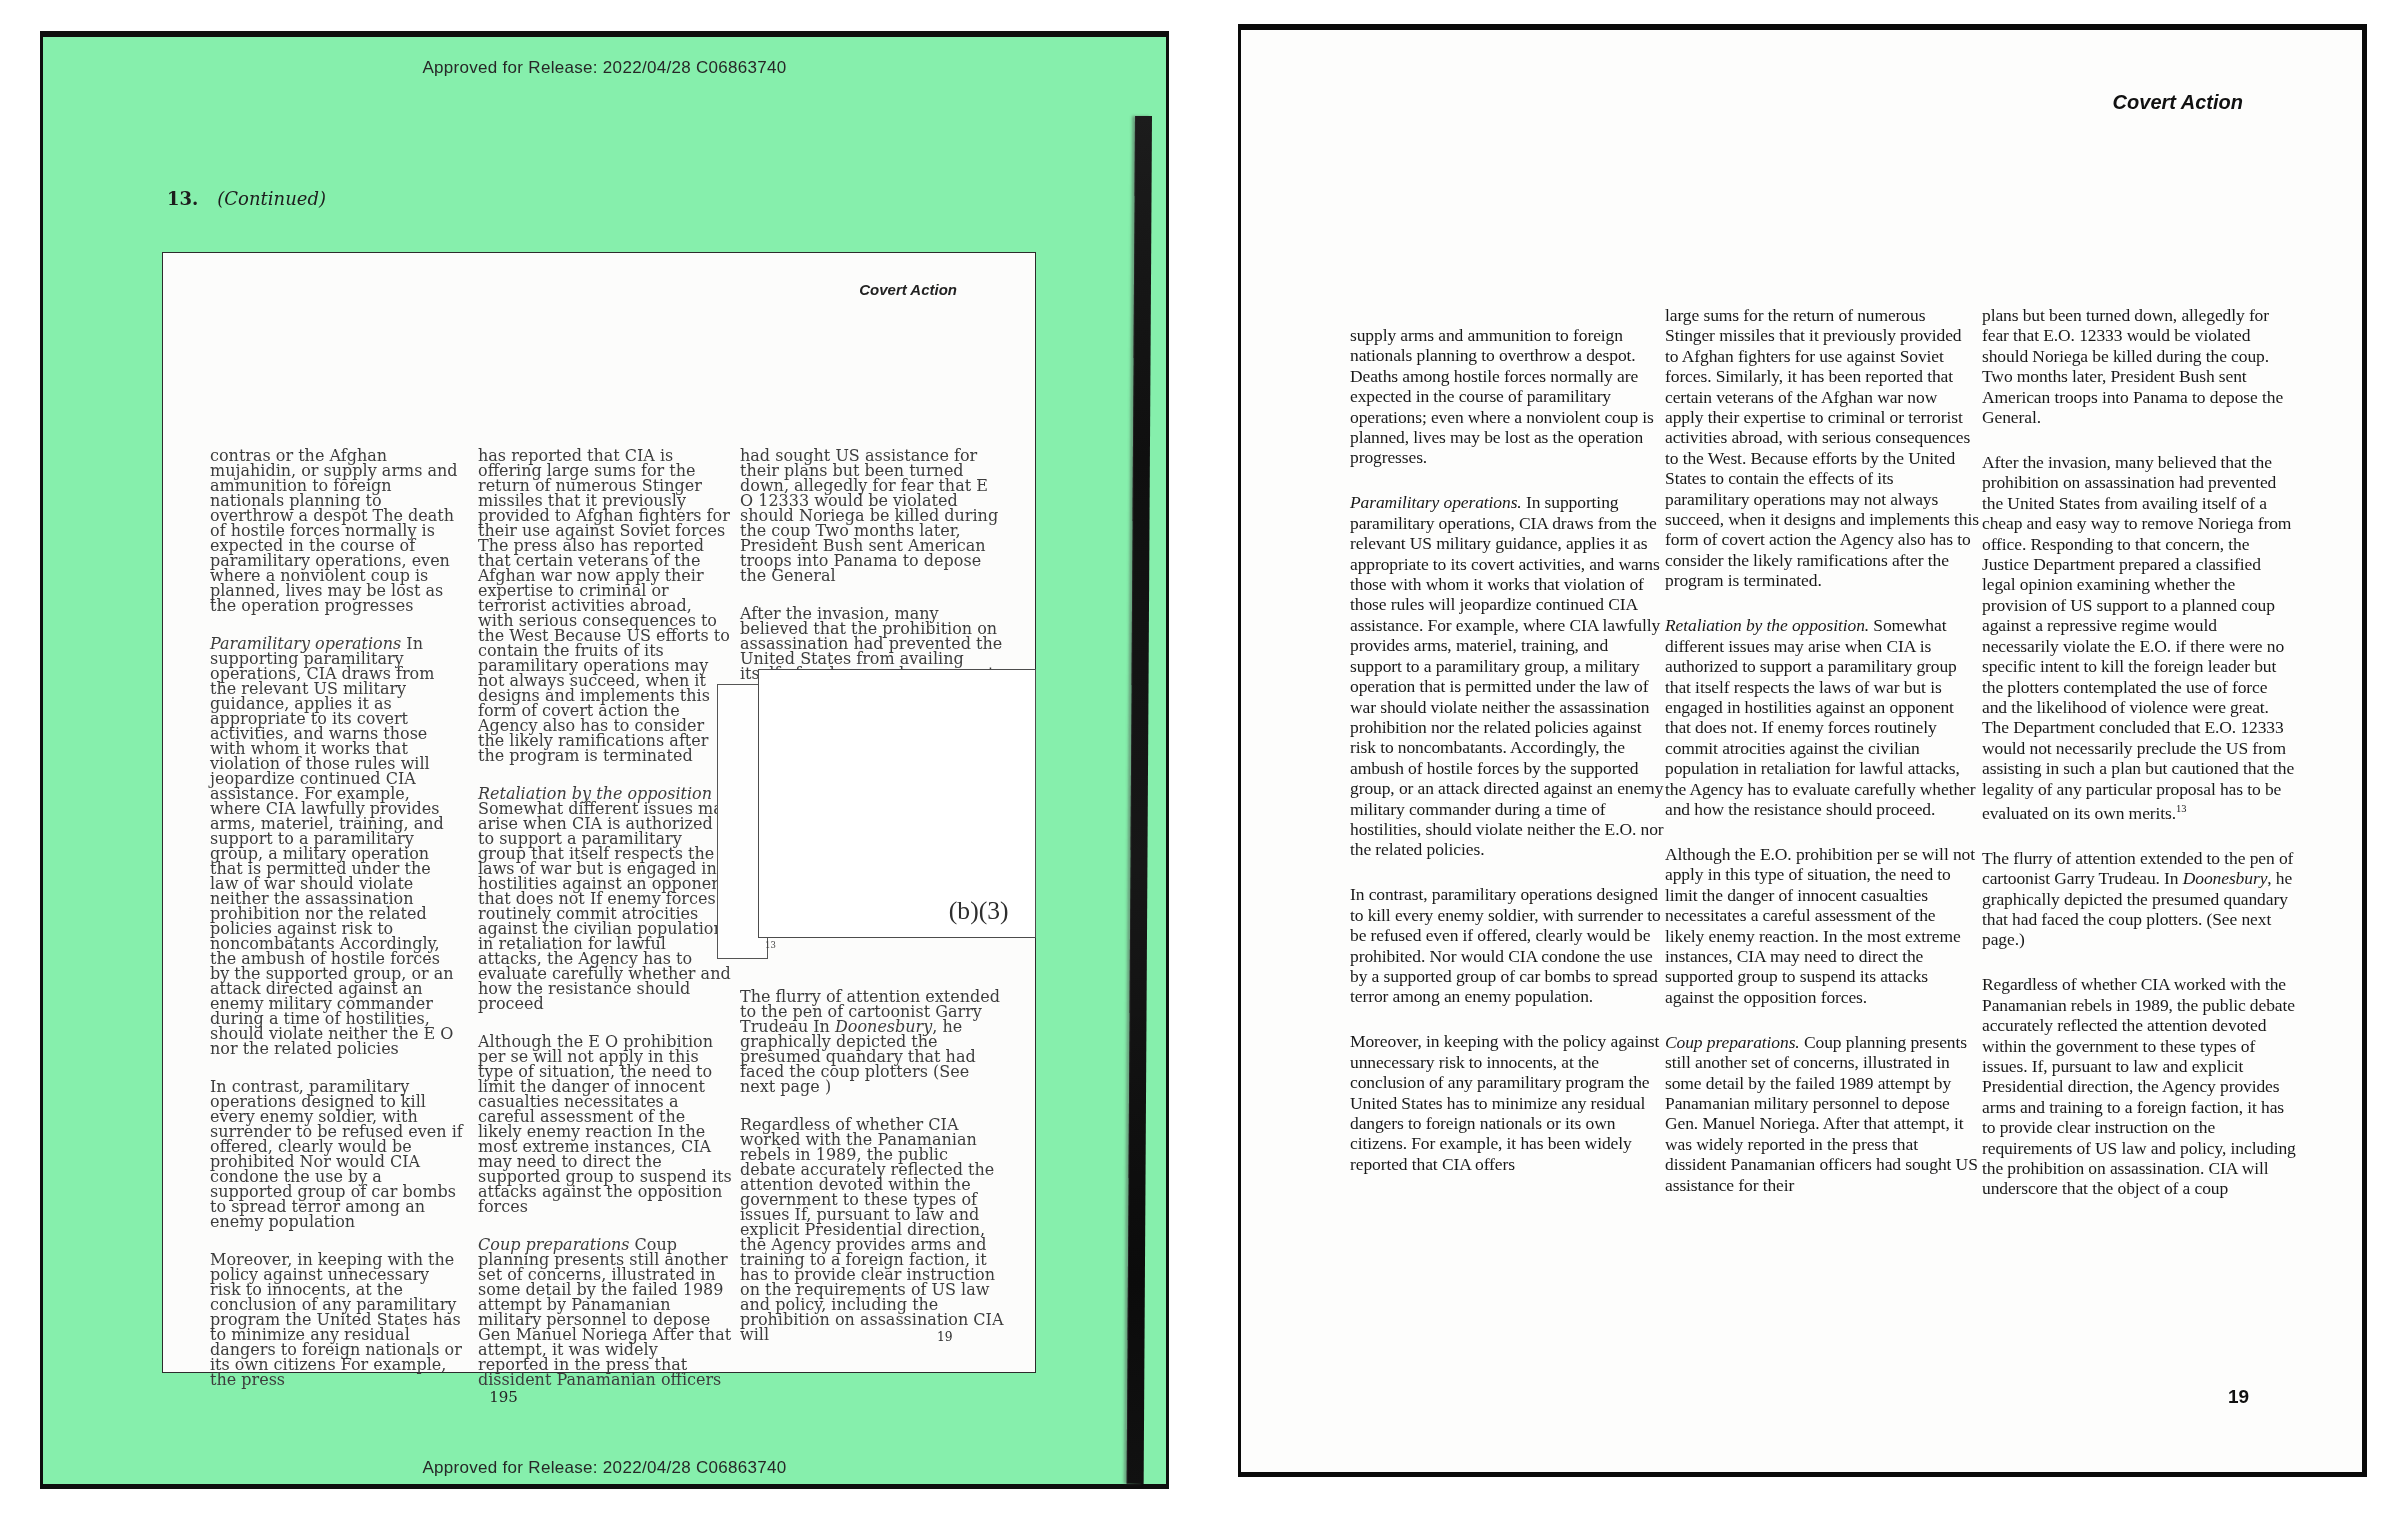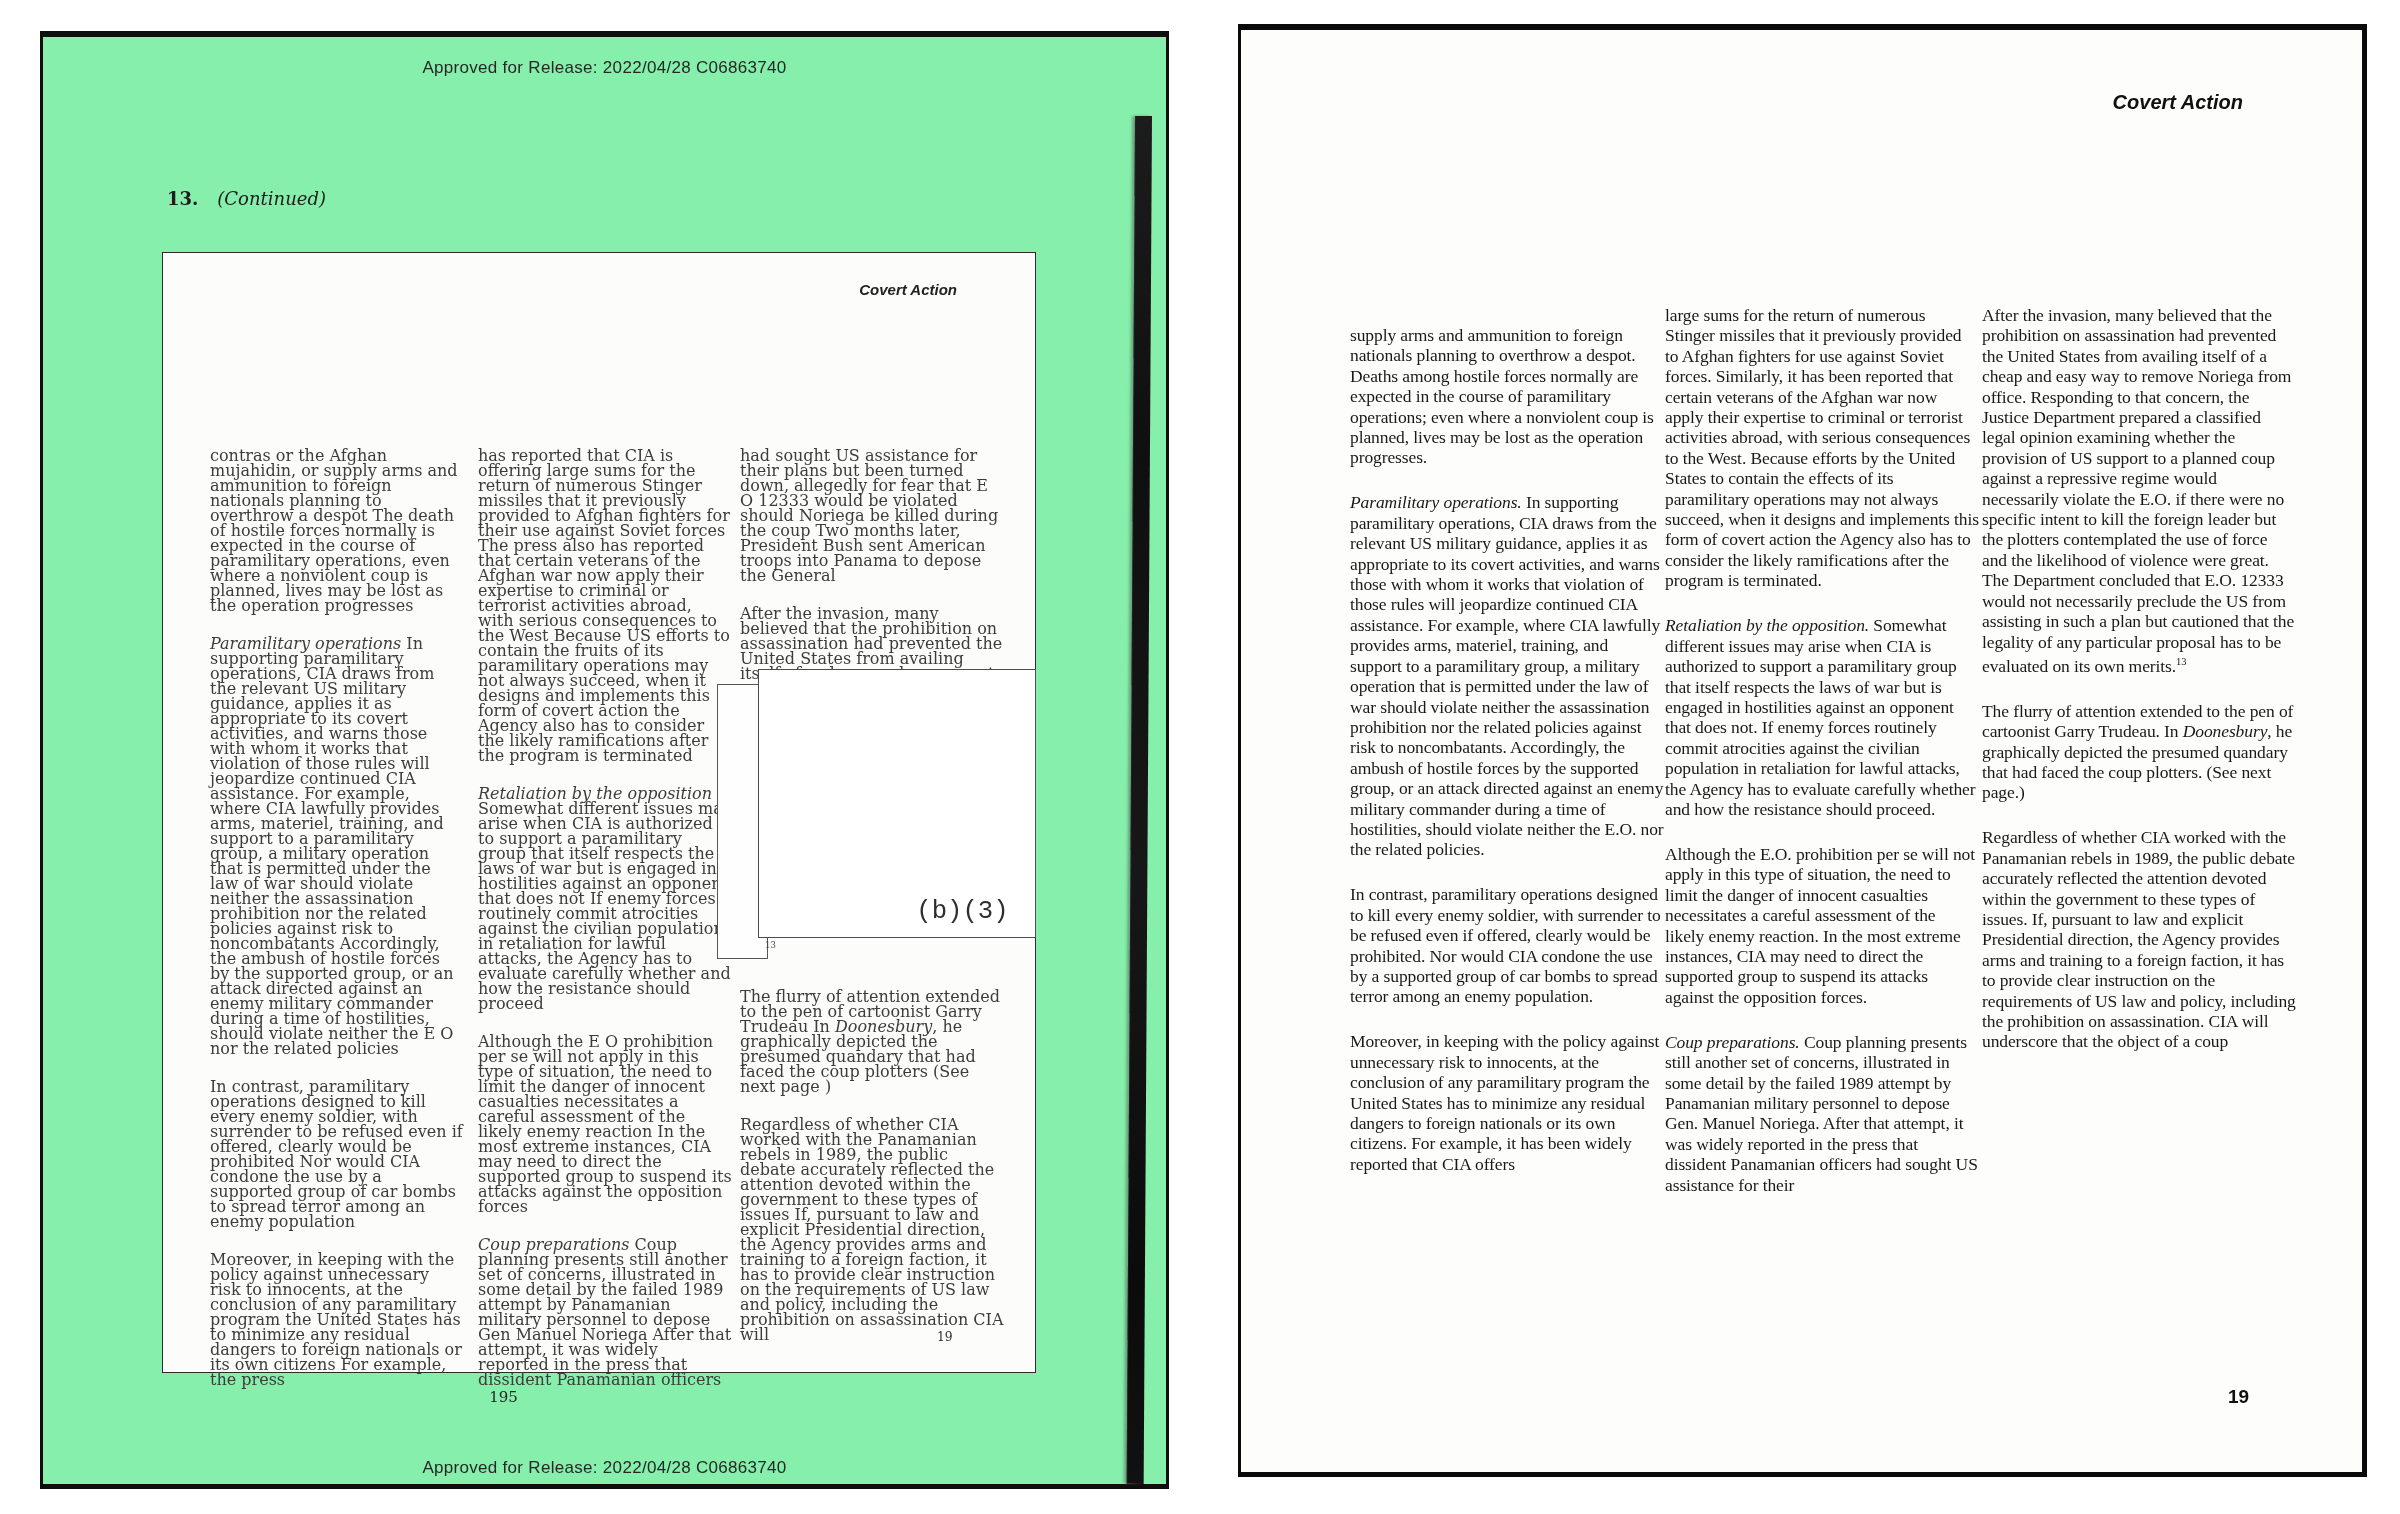--- a/index.html
+++ b/index.html
@@ -34,21 +34,21 @@
   .scan-col-1{left:47px;width:254px;}
   .scan-col-2{left:315px;width:254px;}
   .scan-col-3{left:577px;width:265px;}
   .scan-pagenum{position:absolute;left:774px;top:1077px;font-size:12.3px;color:#2f2f2f;}
 
   .redact-narrow{position:absolute;left:554px;top:431px;width:49px;height:273px;
                  background:#fefefe;border:1.9px solid #555;}
   .redact-big{position:absolute;left:595px;top:416px;width:276px;height:267px;
               background:#ffffff;border:1.9px solid #4c4c4c;}
   .redact-label{position:absolute;right:26.5px;bottom:11.4px;
-                font-family:Liberation Mono, monospace;font-size:25.6px;color:#2e2e2e;margin-top:15px;}
+                font-family:Liberation Serif, serif;font-size:25.6px;color:#2e2e2e;margin-top:15px;}
   .footnote-mark{position:absolute;left:602px;top:687px;font-size:8.5px;color:#444;}
 
   .outer-pagenum{position:absolute;left:0;top:1351px;width:921px;text-align:center;
                  font-size:15px;color:#242424;}
 
   .binding-streak{position:absolute;right:14px;top:79px;width:16px;height:1368px;
                   background:linear-gradient(to bottom,#1c1c1c,#0f0f0f 25%,#171717 55%,#0b0b0b 85%,#111);
                   transform:rotate(.35deg);transform-origin:top right;
                   border-left:1.9px solid rgba(45,45,45,.55);
                   box-shadow:-2.8px 0 2.8px rgba(70,70,70,.45);}
@@ -130,20 +130,21 @@
       <p class="para"><span>In contrast, paramilitary operations designed to kill every enemy soldier, with surrender to be refused even if offered, clearly would be prohibited. Nor would CIA condone the use by a supported group of car bombs to spread terror among an enemy population.</span></p>
       <p class="para"><span>Moreover, in keeping with the policy against unnecessary risk to innocents, at the conclusion of any paramilitary program the United States has to minimize any residual dangers to foreign nationals or its own citizens. For example, it has been widely reported that CIA offers</span></p>
     </div>
   <div class="print-col print-col-2">
       <p class="para"><span>large sums for the return of numerous Stinger missiles that it previously provided to Afghan fighters for use against Soviet forces. Similarly, it has been reported that certain veterans of the Afghan war now apply their expertise to criminal or terrorist activities abroad, with serious consequences to the West. Because efforts by the United States to contain the effects of its paramilitary operations may not always succeed, when it designs and implements this form of covert action the Agency also has to consider the likely ramifications after the program is terminated.</span></p>
       <p class="para"><span class="it">Retaliation by the opposition.</span><span> Somewhat different issues may arise when CIA is authorized to support a paramilitary group that itself respects the laws of war but is engaged in hostilities against an opponent that does not. If enemy forces routinely commit atrocities against the civilian population in retaliation for lawful attacks, the Agency has to evaluate carefully whether and how the resistance should proceed.</span></p>
       <p class="para"><span>Although the E.O. prohibition per se will not apply in this type of situation, the need to limit the danger of innocent casualties necessitates a careful assessment of the likely enemy reaction. In the most extreme instances, CIA may need to direct the supported group to suspend its attacks against the opposition forces.</span></p>
       <p class="para"><span class="it">Coup preparations.</span><span> Coup planning presents still another set of concerns, illustrated in some detail by the failed 1989 attempt by Panamanian military personnel to depose Gen. Manuel Noriega. After that attempt, it was widely reported in the press that dissident Panamanian officers had sought US assistance for their</span></p>
     </div>
   <div class="print-col print-col-3">
+      <p class="para"><span>plans but been turned down, allegedly for fear that E.O. 12333 would be violated should Noriega be killed during the coup. Two months later, President Bush sent American troops into Panama to depose the General.</span></p>
       <p class="para"><span>After the invasion, many believed that the prohibition on assassination had prevented the United States from availing itself of a cheap and easy way to remove Noriega from office. Responding to that concern, the Justice Department prepared a classified legal opinion examining whether the provision of US support to a planned coup against a repressive regime would necessarily violate the E.O. if there were no specific intent to kill the foreign leader but the plotters contemplated the use of force and the likelihood of violence were great. The Department concluded that E.O. 12333 would not necessarily preclude the US from assisting in such a plan but cautioned that the legality of any particular proposal has to be evaluated on its own merits.</span><sup>13</sup></p>
       <p class="para"><span>The flurry of attention extended to the pen of cartoonist Garry Trudeau. In </span><span class="it">Doonesbury</span><span>, he graphically depicted the presumed quandary that had faced the coup plotters. (See next page.)</span></p>
       <p class="para"><span>Regardless of whether CIA worked with the Panamanian rebels in 1989, the public debate accurately reflected the attention devoted within the government to these types of issues. If, pursuant to law and explicit Presidential direction, the Agency provides arms and training to a foreign faction, it has to provide clear instruction on the requirements of US law and policy, including the prohibition on assassination. CIA will underscore that the object of a coup</span></p>
     </div>
 
   <div class="print-pagenum">19</div>
 </div>
 
 
 </body></html>

